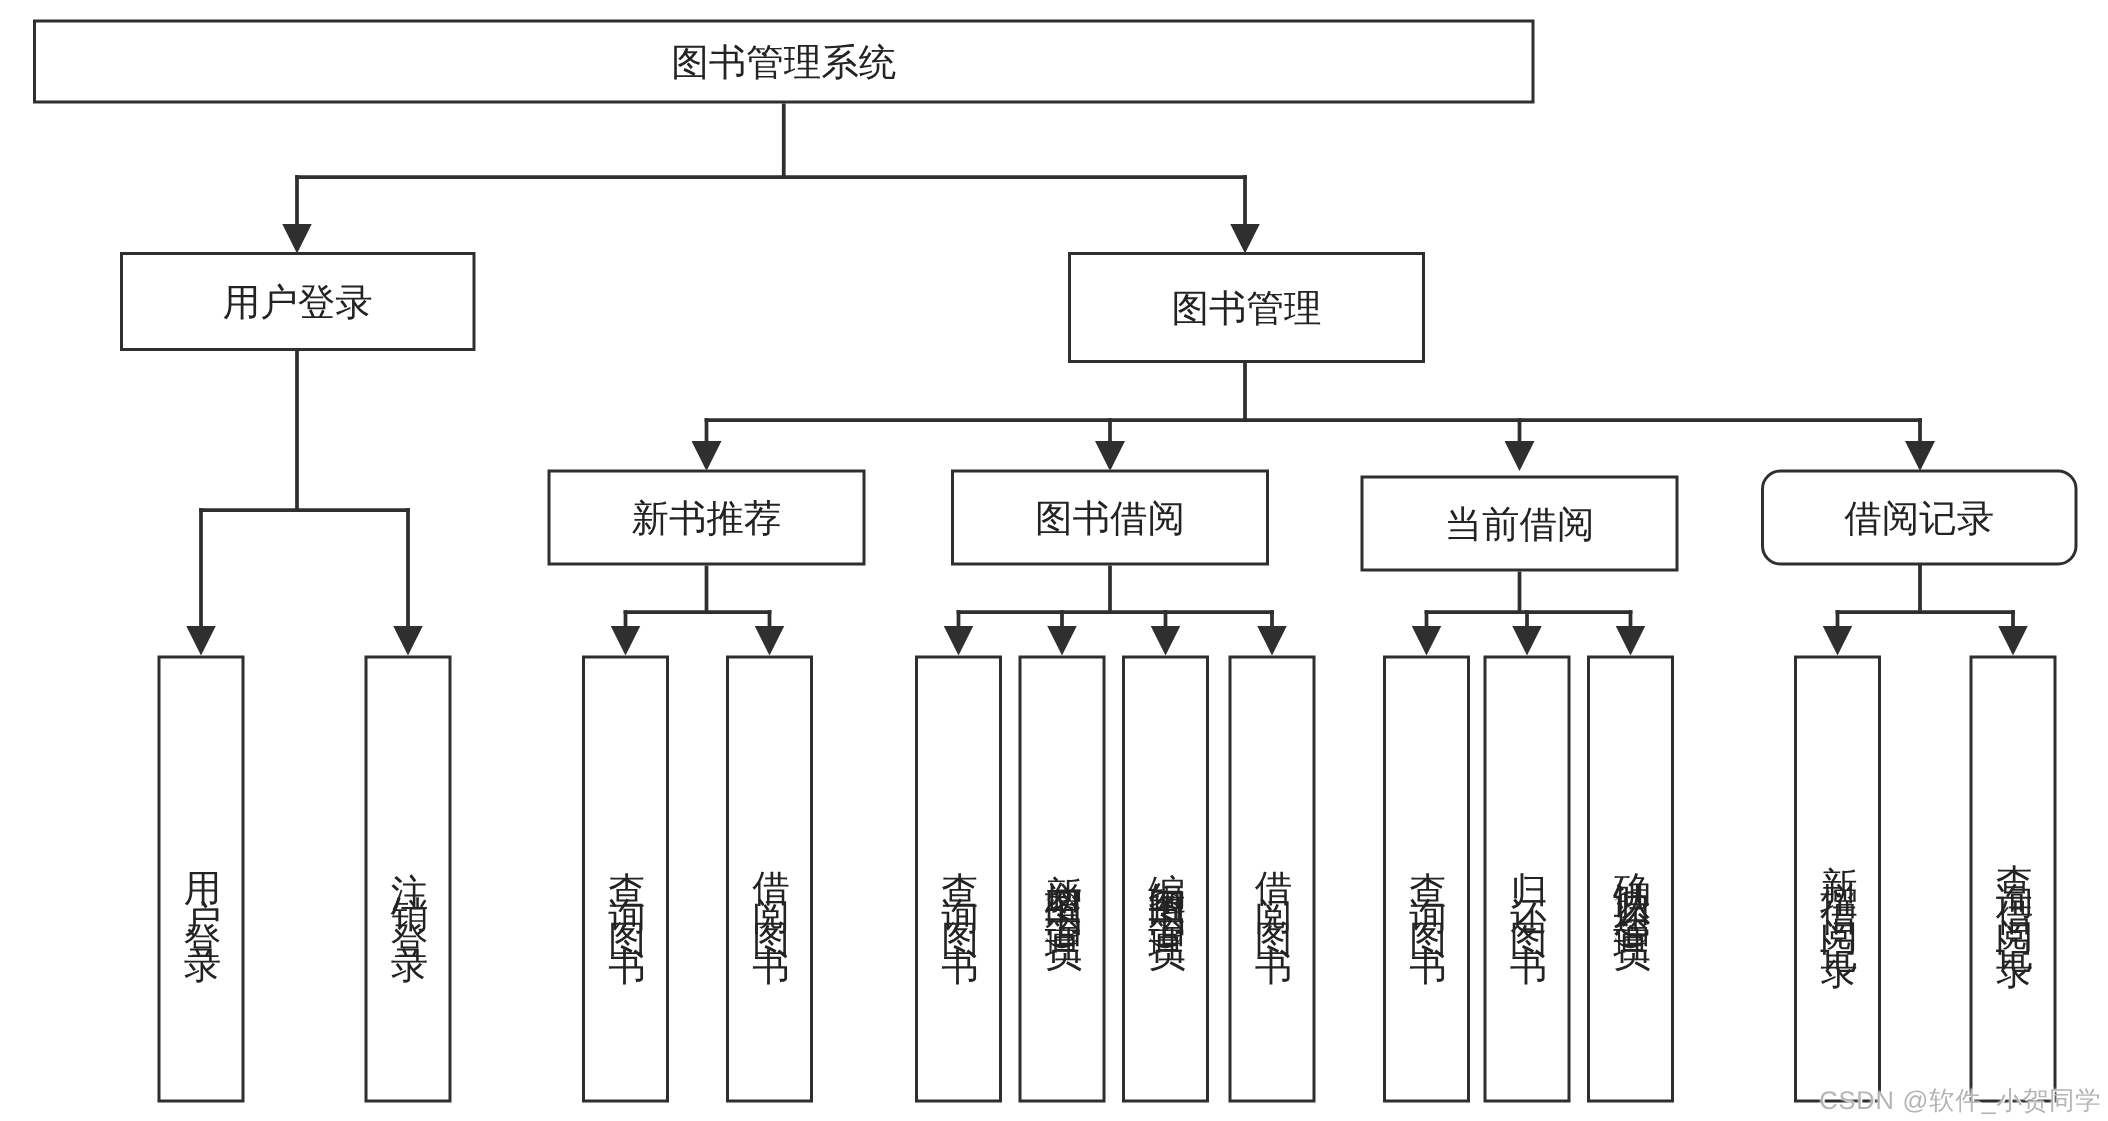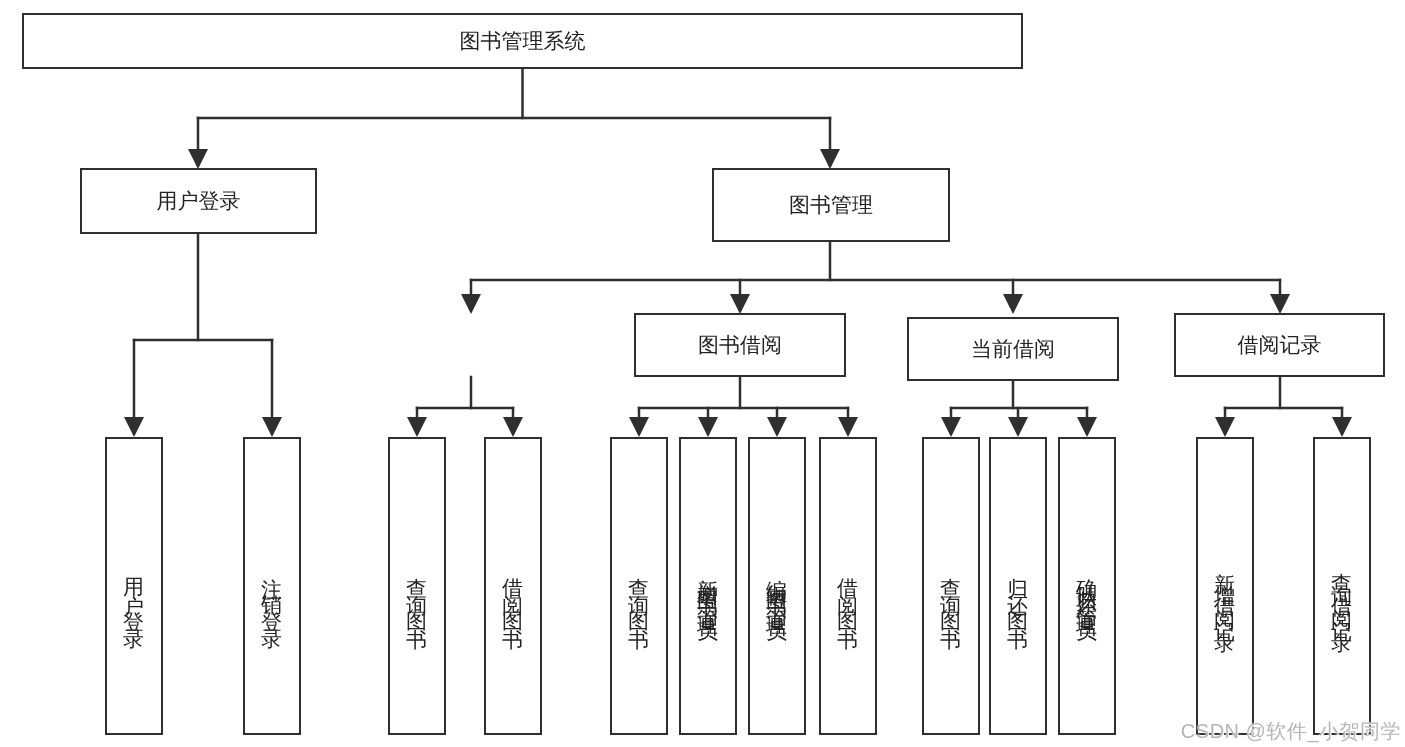--- a/index.html
+++ b/index.html
@@ -11,60 +11,60 @@
     overflow:hidden;
   }
   .connectors{position:absolute;left:0;top:0;width:1405px;height:747px;}
   .box{
     position:absolute;
     background:#ffffff;
     border:2.5px solid #2f2f2f;
     box-sizing:border-box;
     display:flex;align-items:center;justify-content:center;
     color:#232323;
-    font-size:21px;
+    font-size:25px;
     z-index:2;
   }
   .vlabel{
     writing-mode:vertical-lr;
     text-orientation:mixed;
     line-height:1;
     white-space:nowrap;
   }
   .ls4{letter-spacing:17px;margin-bottom:-17px;}
   .ls6{letter-spacing:12px;margin-bottom:-12px;}
   .ls9{letter-spacing:6px;margin-bottom:-6px;}
 
   
   .n-root{left:22px;top:13px;width:1001px;height:56px;}
   .n-user-login{left:80px;top:168px;width:237px;height:66px;}
   .n-book-mgmt{left:712px;top:168px;width:238px;height:74px;}
   .n-new-book-rec{left:365px;top:313px;width:212px;height:64px;}
   .n-book-borrow{left:634px;top:313px;width:212px;height:64px;align-items:center;}
   .n-current-borrow{left:907px;top:317px;width:212px;height:64px;}
-  .n-borrow-records{left:1174px;top:313px;width:211px;height:64px;}
+  .n-borrow-records{left:1174px;top:313px;width:211px;height:64px;border-radius:13px;}
   .leaf{top:437px;height:298px;width:58px;}
   .n-l1{left:105px;}
   .n-l2{left:243px;}
   .n-l3{left:388px;}
   .n-l4{left:484px;}
   .n-l5{left:610px;}
   .n-l6{left:679px;}
   .n-l7{left:748px;}
   .n-l8{left:819px;}
   .n-l9{left:922px;}
   .n-l10{left:989px;}
   .n-l11{left:1058px;}
   .n-l12{left:1196px;}
   .n-l13{left:1313px;}
 
   .watermark{
     position:absolute;
     right:4px;bottom:2px;
-    font-size:20px;
+    font-size:17px;
     color:#b5b5b5;
     text-shadow:0 0 2px #ffffff,1px 1px 0 #ffffff;
     z-index:3;
     letter-spacing:0.5px;
   }
 </style>
 </head>
 <body>
 
 <div class="stage">
@@ -123,20 +123,23 @@
     <span>图书管理系统</span>
   </div>
 
   <div class="box n-user-login">
     <span>用户登录</span>
   </div>
   <div class="box n-book-mgmt">
     <span>图书管理</span>
   </div>
 
+  <div class="box n-new-book-rec">
+    <span>新书推荐</span>
+  </div>
   <div class="box n-book-borrow">
     <span>图书借阅</span>
   </div>
   <div class="box n-current-borrow">
     <span>当前借阅</span>
   </div>
   <div class="box n-borrow-records">
     <span>借阅记录</span>
   </div>
 

